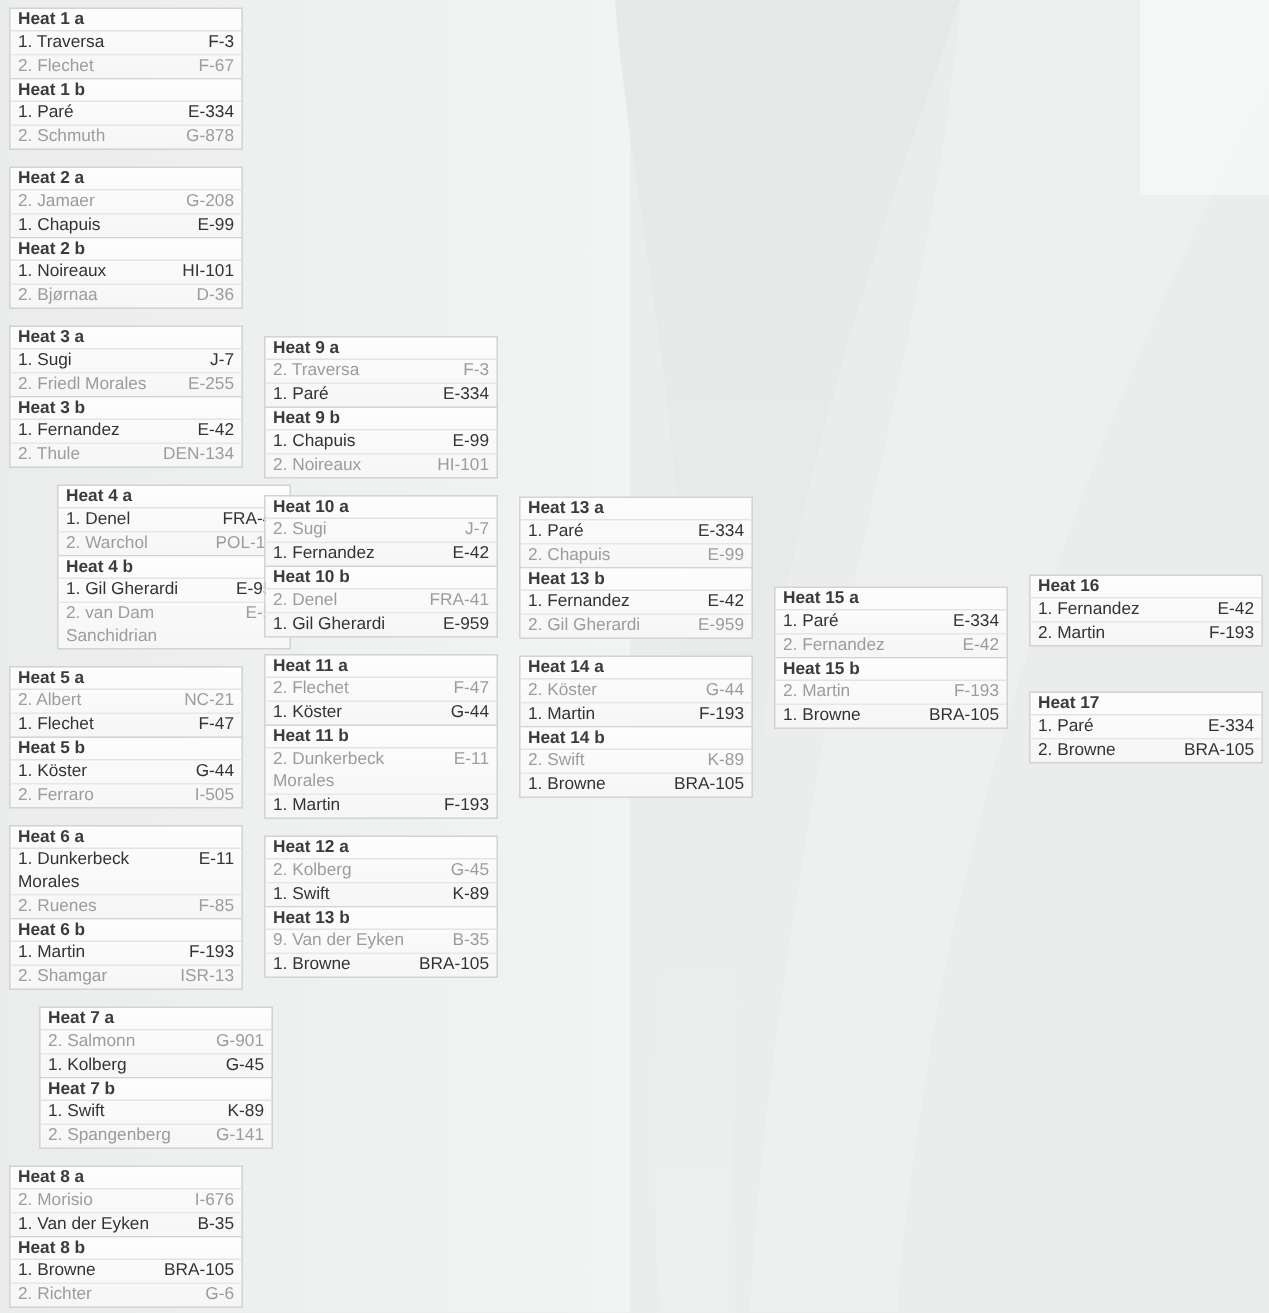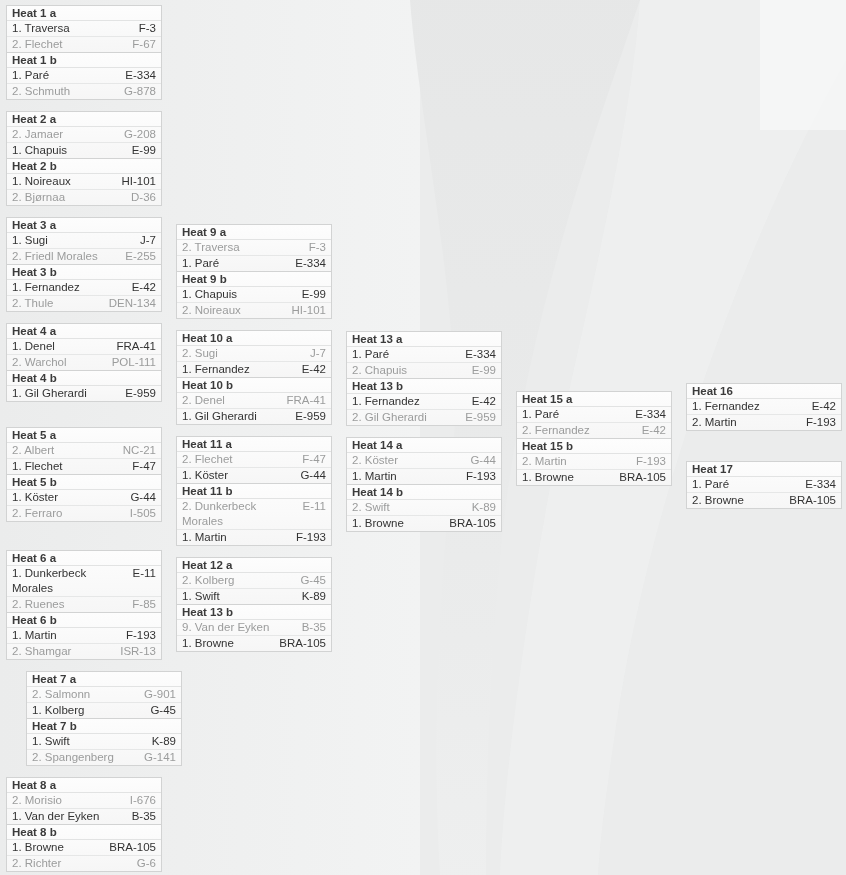--- a/index.html
+++ b/index.html
@@ -189,41 +189,45 @@
           <div class="entry adv">
             <span class="nm">1. Fernandez</span>
             <span class="sail">E-42</span>
           </div>
           <div class="entry out">
             <span class="nm">2. Thule</span>
             <span class="sail">DEN-134</span>
           </div>
         </div>
       </div>
-      <div class="heat-group" style="top: 318px;">
+      <div class="heat-group" style="top: 318px; margin-left: 32px;">
         <div class="heat-box">
           <div class="heat-title">Heat 4 a</div>
           <div class="entry adv">
             <span class="nm">1. Denel</span>
             <span class="sail">FRA-41</span>
           </div>
           <div class="entry out">
             <span class="nm">2. Warchol</span>
             <span class="sail">POL-111</span>
           </div>
         </div>
         <div class="heat-box">
           <div class="heat-title">Heat 4 b</div>
           <div class="entry adv">
             <span class="nm">1. Gil Gherardi</span>
             <span class="sail">E-959</span>
           </div>
-        </div>
-      </div>
-      <div class="heat-group" style="top: 422px;">
+          <div class="entry out">
+            <span class="nm">2. van Dam Sanchidrian</span>
+            <span class="sail">E-51</span>
+          </div>
+        </div>
+      </div>
+      <div class="heat-group" style="top: 439px;">
         <div class="heat-box">
           <div class="heat-title">Heat 5 a</div>
           <div class="entry out">
             <span class="nm">2. Albert</span>
             <span class="sail">NC-21</span>
           </div>
           <div class="entry adv">
             <span class="nm">1. Flechet</span>
             <span class="sail">F-47</span>
           </div>

